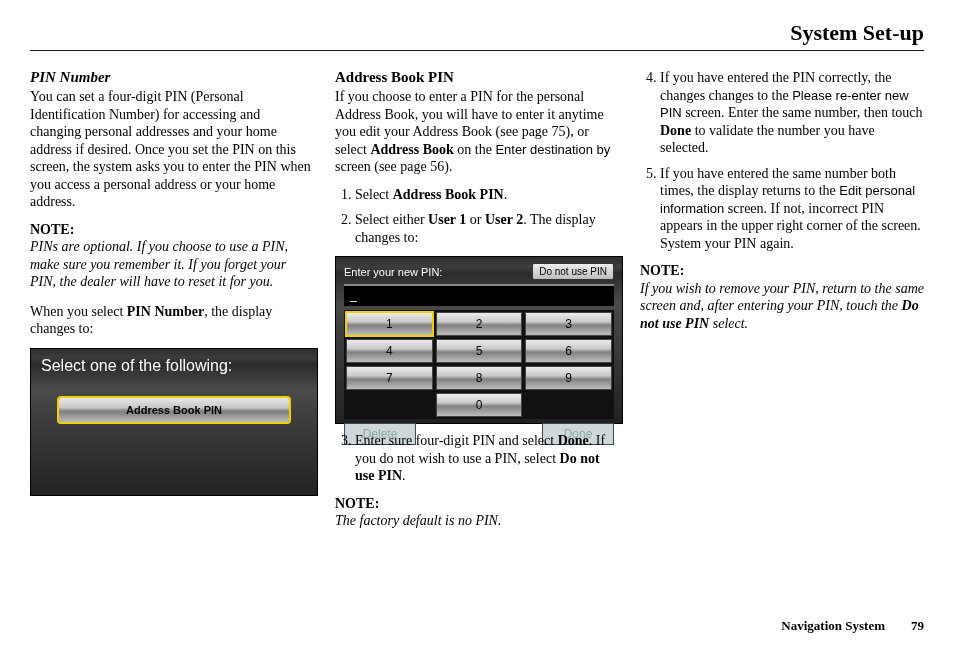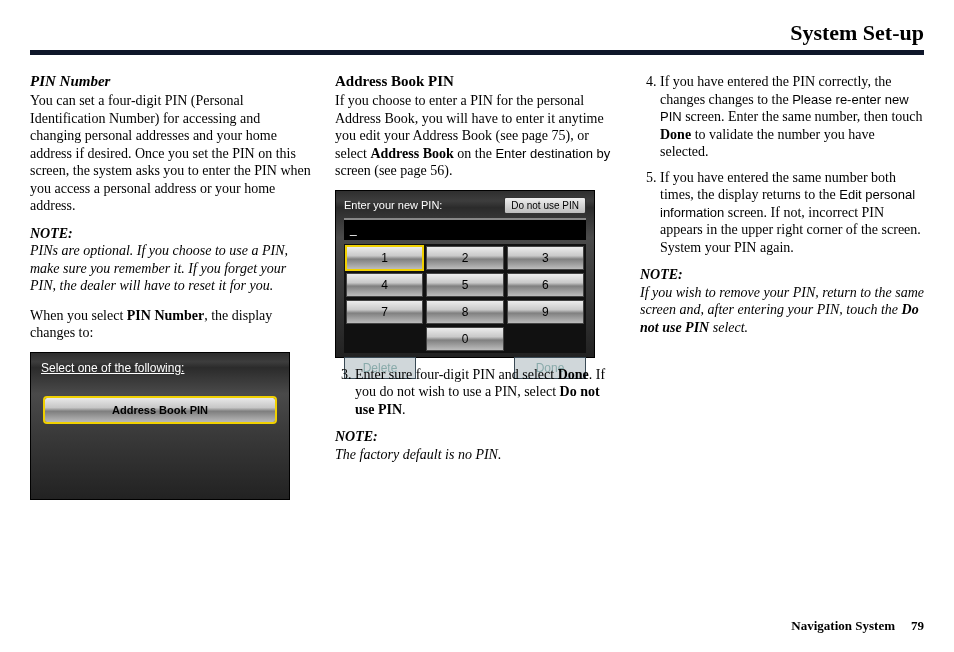--- a/index.html
+++ b/index.html
@@ -12,21 +12,21 @@
     height: 652px;
     box-sizing: border-box;
     padding: 20px 30px 18px 30px;
     display: flex;
     flex-direction: column;
   }
   .page-title {
     text-align: right;
     font-size: 22px;
     font-weight: bold;
-    border-bottom: 5px solid #0f172a;
+    border-bottom: 1px solid #0f172a;
     padding-bottom: 4px;
     margin-bottom: 18px;
   }
   .columns {
     flex: 1;
     display: flex;
     gap: 21px;
   }
   .col {
     flex: 1;
@@ -37,38 +37,38 @@
     font-weight: bold;
     font-size: 15px;
     margin-bottom: 2px;
   }
   .subhead {
     font-weight: bold;
     font-size: 15px;
     margin-bottom: 2px;
   }
   p { margin: 0 0 10px 0; line-height: 1.25; }
-  .note-label { font-style: italic; font-weight: bold; margin-bottom: 0; }
+  .note-label { font-weight: bold; margin-bottom: 0; }
   .note-body { font-style: italic; line-height: 1.25; margin-bottom: 12px; }
   .b { font-weight: bold; }
   .sans { font-family: Arial, Helvetica, sans-serif; font-size: 13px; }
   ol { margin: 0 0 10px 0; padding-left: 20px; line-height: 1.25; }
   ol li { margin-bottom: 8px; }
 
   
   .screen {
-    width: 260px;
+    width: 288px;
     background: linear-gradient(#2e2e2e, #3d3d3d 6%, #2b2b2b 10%, #4a4a4a 28%, #3a3a3a 55%, #222 100%);
     border: 1px solid #000;
     box-sizing: border-box;
     font-family: Arial, Helvetica, sans-serif;
     margin-bottom: 8px;
   }
   .screen1 { height: 148px; padding: 8px 10px 12px 10px; }
-  .screen1 .prompt { color: #fff; font-size: 12px; margin-bottom: 22px; text-decoration: underline; }
+  .screen1 .prompt { color: #fff; font-size: 16px; margin-bottom: 22px; }
   .screen1 .btns { display: flex; flex-direction: column; gap: 10px; align-items: center; }
   .metal-btn {
     width: 230px;
     height: 24px;
     background: linear-gradient(#e8e8e8, #c7c7c7 40%, #7e7e7e 55%, #b8b8b8);
     border: 1px solid #666;
     border-radius: 3px;
     font-size: 11px;
     color: #000;
     font-weight: bold;
@@ -123,21 +123,21 @@
     border: 1px solid #3a4a55;
     color: #8aa;
     font-size: 12px;
     display: flex; align-items: center; justify-content: center;
   }
 
   .footer {
     display: flex;
     justify-content: flex-end;
     align-items: baseline;
-    gap: 16px;
+    gap: 26px;
     font-size: 13px;
     margin-top: 6px;
   }
   .footer .label { font-weight: bold; }
   .footer .pg { font-weight: bold; }
 </style>
 </head>
 <body>
 
 <div class="page-title">System Set-up</div>
@@ -159,20 +159,28 @@
         <div class="metal-btn hl">Address Book PIN</div>
       </div>
     </div>
   </div>
 
   <div class="col">
     <div class="subhead">Address Book PIN</div>
     <p>
       <span>If you choose to enter a PIN for the personal Address Book, you will have to enter it anytime you edit your Address Book (see page 75), or select </span><span class="b">Address Book</span><span> on the </span><span class="sans">Enter destination by</span><span> screen (see page 56).</span>
     </p>
+    <ol>
+      <li>
+        <span>Select </span><span class="b">Address Book PIN</span><span>.</span>
+      </li>
+      <li>
+        <span>Select either </span><span class="b">User 1</span><span> or </span><span class="b">User 2</span><span>. The display changes to:</span>
+      </li>
+    </ol>
 
     <div class="screen screen2">
       <div class="top">
         <span>Enter your new PIN:</span>
         <span class="nopin-btn">Do not use PIN</span>
       </div>
       <div class="entry">_</div>
       <div class="keypad">
         <div class="key hl">1</div>
         <div class="key">2</div>

